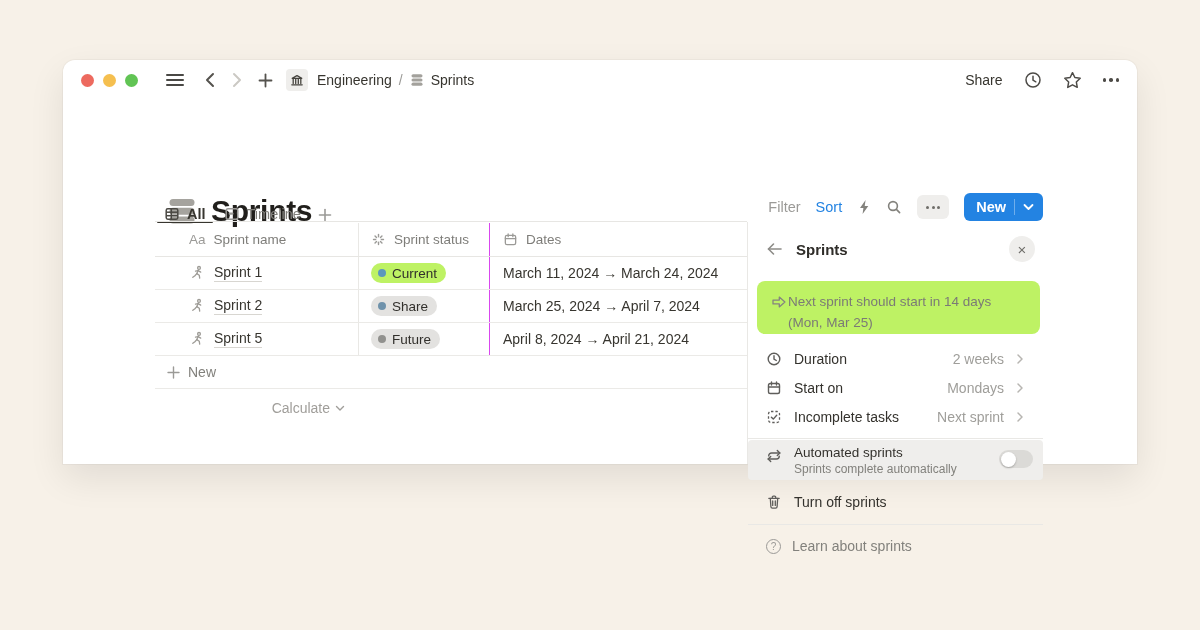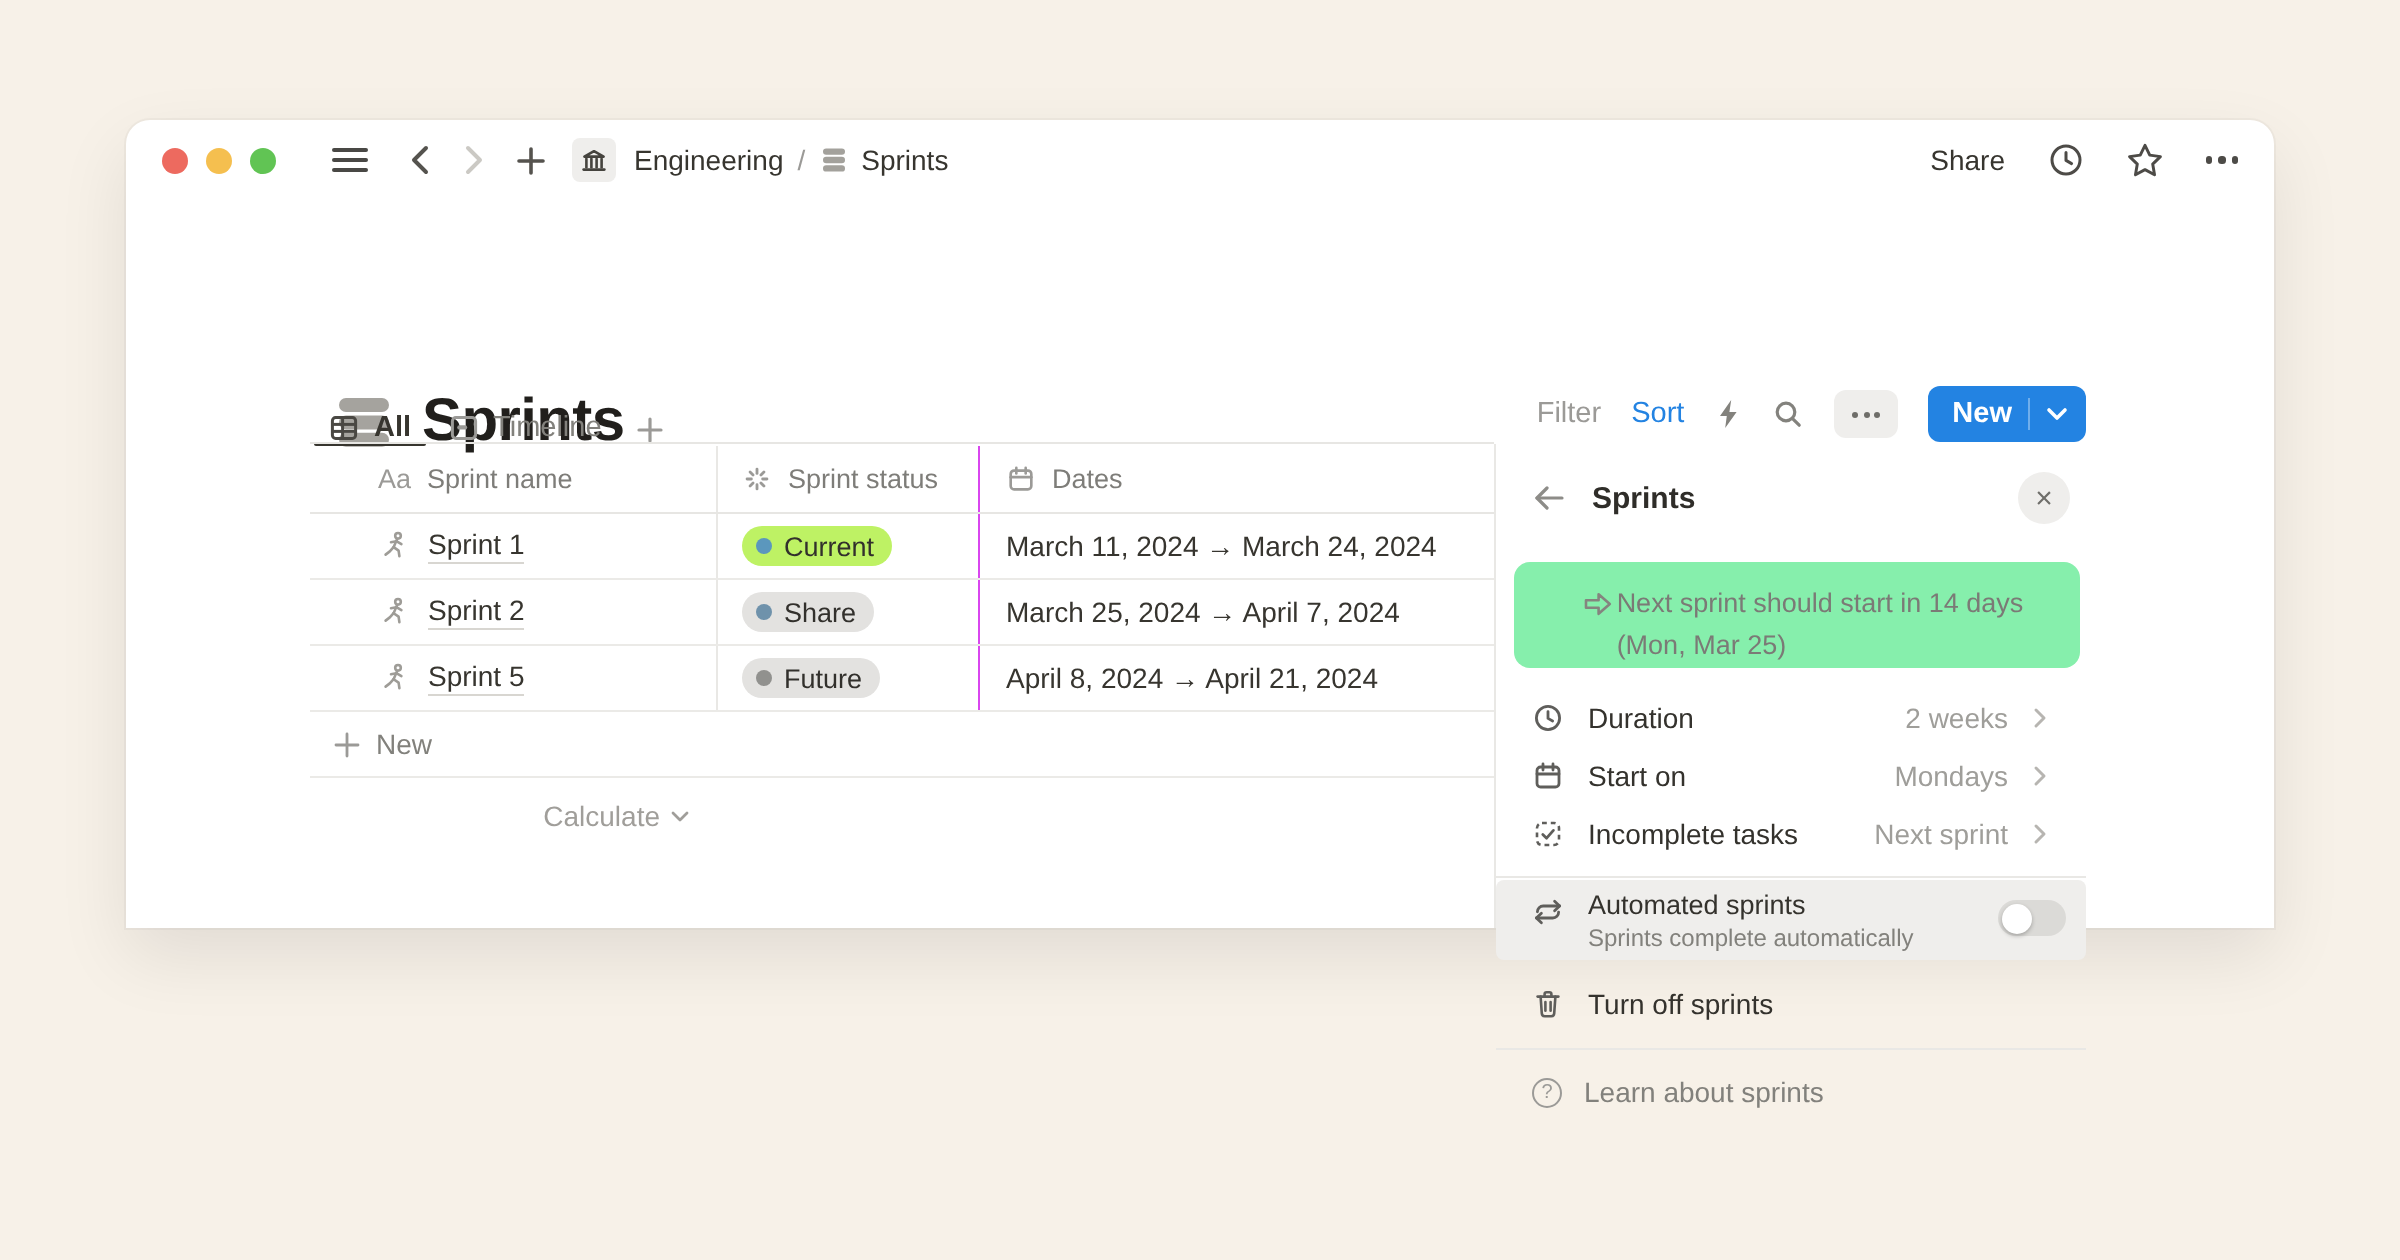--- a/index.html
+++ b/index.html
@@ -62,21 +62,21 @@
   .dates { color:#37352f; }
   .new-row { height:33px; border-bottom:1px solid #ebeae7; display:flex; align-items:center; gap:8px; padding-left:12px; color:#82817c; }
   .calc-row { height:38px; width:203px; display:flex; align-items:center; justify-content:flex-end; gap:5px; padding-right:13px; color:#a09e9a; }
 
   
   .panel-vline { position:absolute; left:684px; top:162px; bottom:0; width:1px; background:#e9e8e5; }
   .panel { position:absolute; left:685px; top:162px; width:295px; bottom:0; font-size:14px; }
   .p-header { position:absolute; top:12px; left:18px; right:8px; height:30px; display:flex; align-items:center; gap:13px; }
   .p-title { font-weight:700; font-size:15px; color:#2f2d29; }
   .p-close { margin-left:auto; width:26px; height:26px; border-radius:50%; background:#efeeec; color:#6f6e6a; display:flex; align-items:center; justify-content:center; font-size:15px; line-height:1; }
-  .p-notice { position:absolute; top:59px; left:9px; width:283px; height:53px; background:#86efac; border-radius:8px; padding:11px 8px 0 13px; display:flex; gap:0;justify-content:center; }
+  .p-notice { position:absolute; top:59px; left:9px; width:283px; height:53px; background:#bef264; border-radius:8px; padding:11px 8px 0 13px; display:flex; gap:0; }
   .p-notice-text { color:#7b7a76; font-size:13.5px; line-height:1.55; }
   .p-settings { position:absolute; top:122px; left:0; right:10px; }
   .p-row { height:29px; display:flex; align-items:center; gap:12px; padding:0 9px 0 18px; }
   .p-label { color:#34322d; }
   .p-val { margin-left:auto; color:#9f9e9a; }
   .p-div1 { position:absolute; top:216px; left:0; right:0; height:1px; background:#e9e8e5; }
   .auto-sec { position:absolute; top:218px; left:0; width:295px; height:40px; background:#efeeec; border-radius:4px;
               display:flex; align-items:flex-start; padding:5px 10px 0 18px; gap:12px; }
   .auto-ic { margin-top:3px; }
   .auto-title { font-size:13.5px; color:#34322d; }

